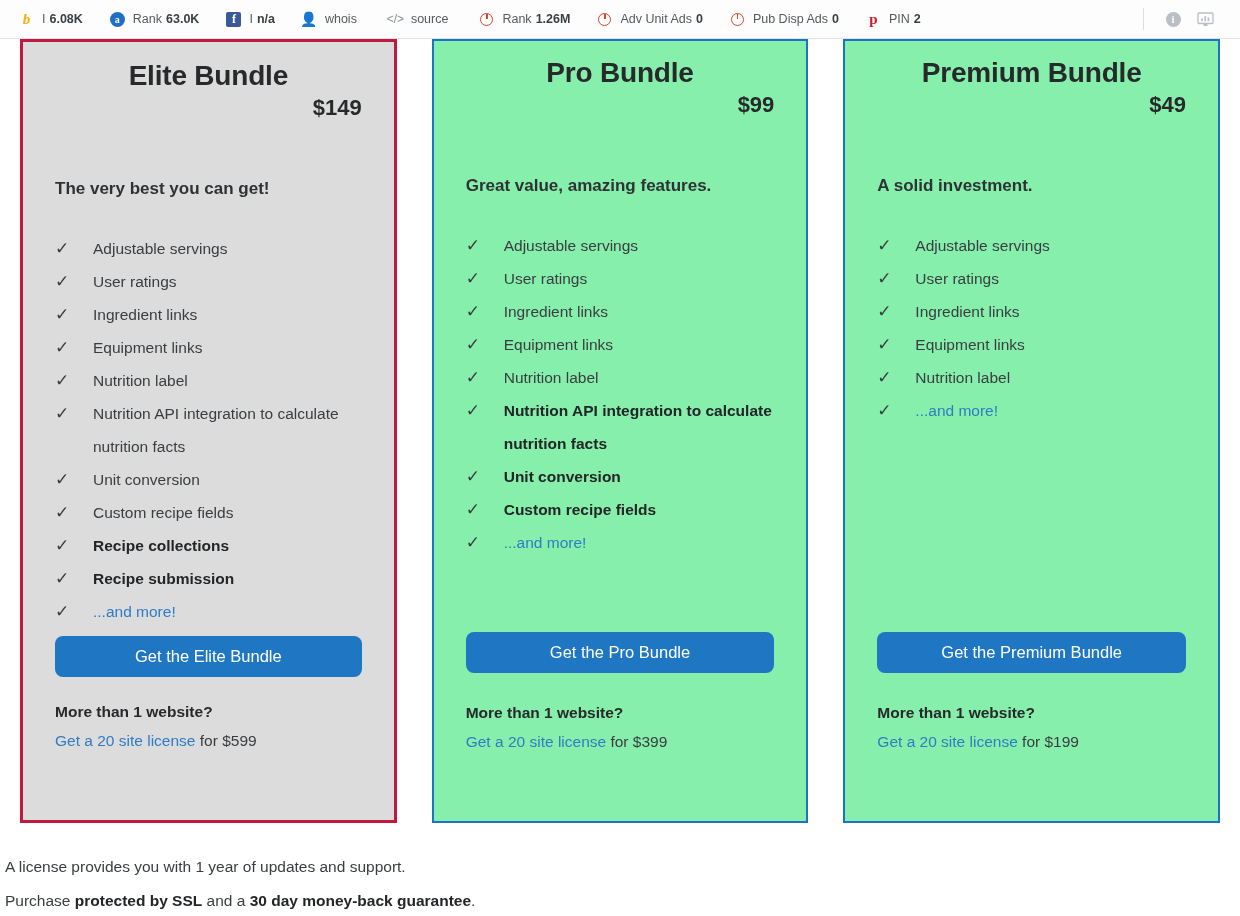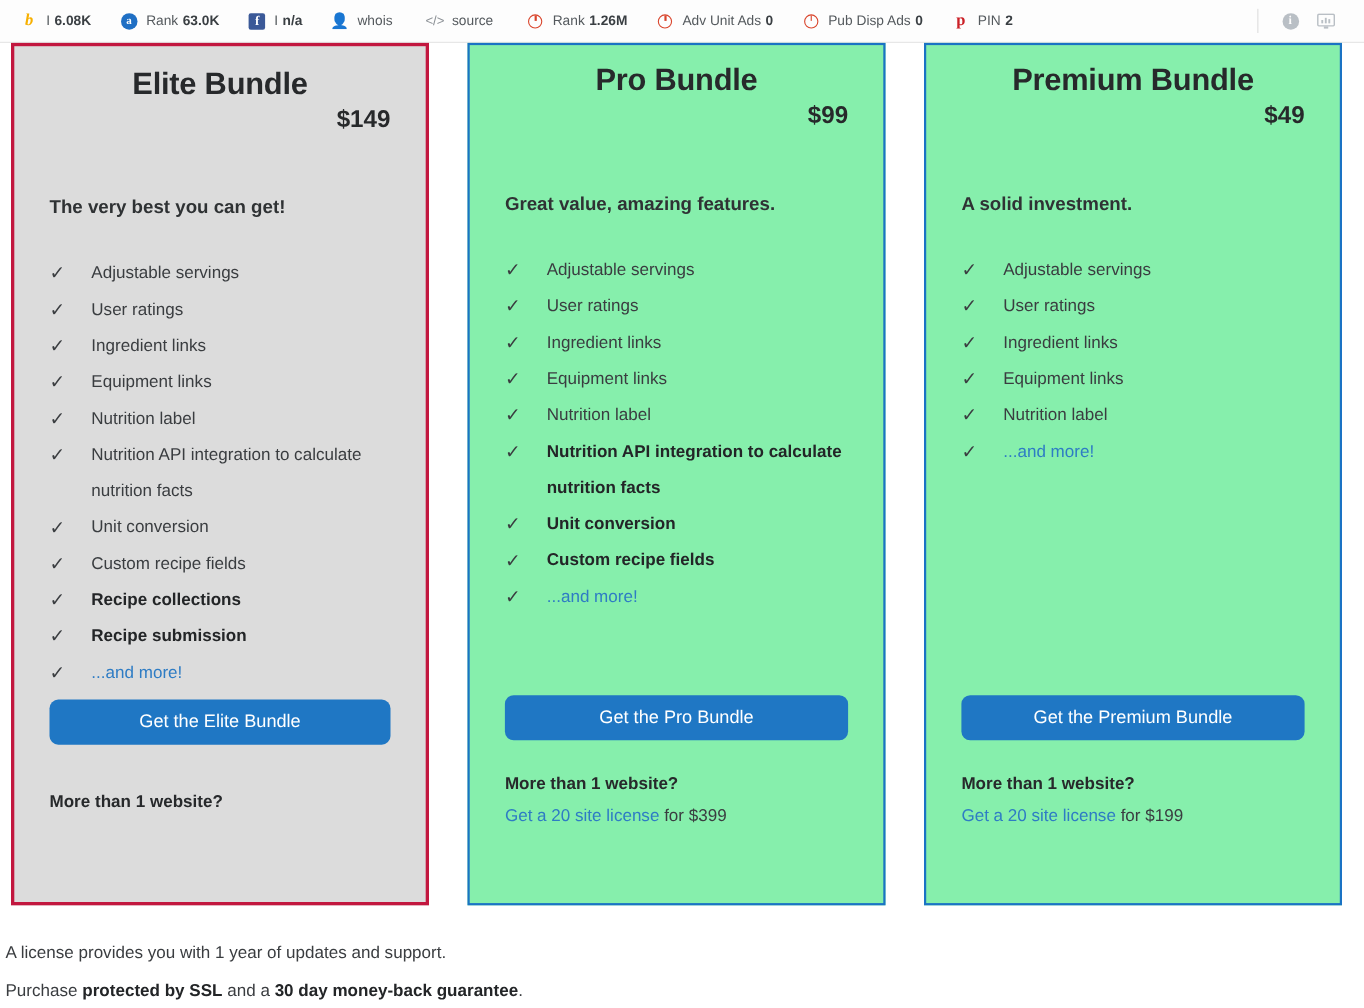--- a/index.html
+++ b/index.html
@@ -67,21 +67,21 @@
 
   
   #pricing {
     position: relative;
     width: 1240px;
     height: 877px;
     background: #ffffff;
   }
   .cards {
     display: flex;
-    padding: 0 10px;
+    padding: 0 20px;
     gap: 35px;
     align-items: flex-start;
   }
   .card {
     width: 380px;
     height: 784px;
     position: relative;
     padding: 0 32px;
   }
   .card.elite {
@@ -318,20 +318,21 @@
             <span class="ftext">Recipe submission</span>
           </li>
           <li class="feature link">
             <span class="check">✓</span>
             <span class="ftext">...and more!</span>
           </li>
         </ul>
         <button class="cta">Get the Elite Bundle</button>
         <div class="multi">
           <div class="multi-q">More than 1 website?</div>
+          <div class="multi-line"><a>Get a 20 site license</a><span> for $599</span></div>
         </div>
       </div>
       <div class="card pro">
         <div class="card-title">Pro Bundle</div>
         <div class="card-price">$99</div>
         <div class="card-tagline">Great value, amazing features.</div>
         <ul class="features">
           <li class="feature">
             <span class="check">✓</span>
             <span class="ftext">Adjustable servings</span>

